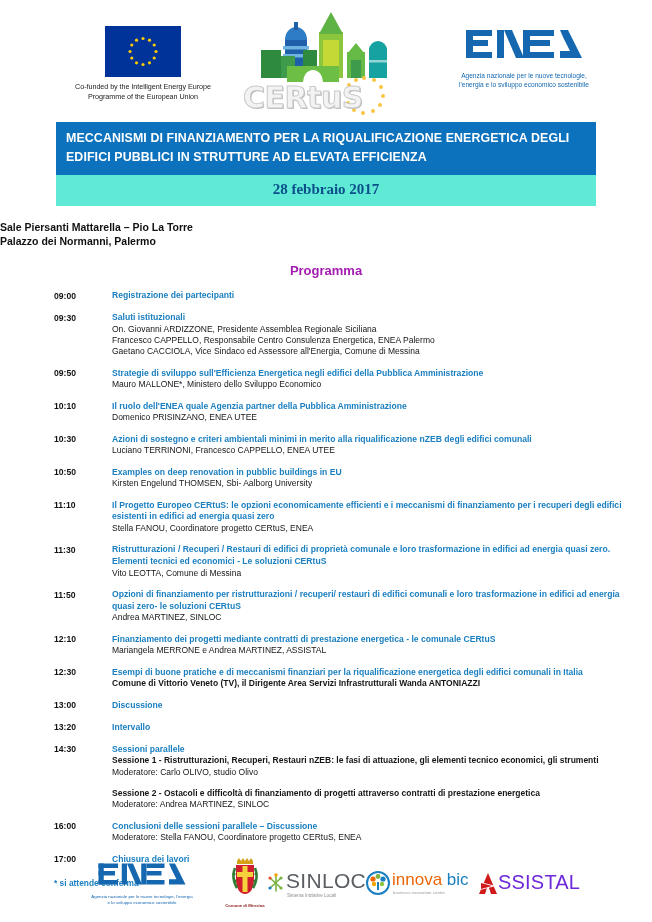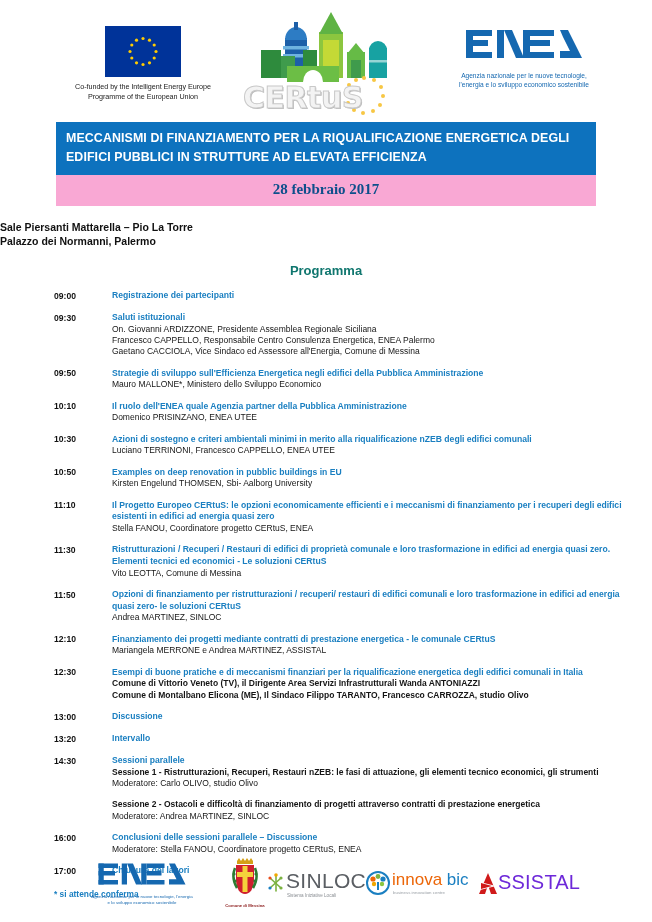--- a/index.html
+++ b/index.html
@@ -101,21 +101,21 @@
     background: #0d72be;
     color: #ffffff;
     font-weight: bold;
     font-size: 12.4px;
     line-height: 19px;
     padding: 7px 10px 8px;
     letter-spacing: 0.1px;
   }
   .date-band {
     margin: 0 56px;
-    background: #f9a8d4;
+    background: #5eead4;
     color: #0d4f8b;
     text-align: center;
     font-family: "Liberation Serif", serif;
     font-weight: bold;
     font-size: 15px;
     padding: 6px 0 8px;
   }
 
   .venue {
     text-align: left;
@@ -124,21 +124,21 @@
     font-size: 10.5px;
     line-height: 14px;
     color: #111;
   }
 
   .programma {
     text-align: center;
     margin-top: 15px;
     font-weight: bold;
     font-size: 13px;
-    color: #0f766e;
+    color: #a21caf;
   }
 
   
   .program {
     margin: 12px 0 0 0;
     padding: 0 28px 0 54px;
   }
   .row {
     display: flex;
     align-items: flex-start;
@@ -425,21 +425,20 @@
       <div class="body">
         <p class="ttl">Finanziamento dei progetti mediante contratti di prestazione energetica - le comunale CERtuS</p>
         <p class="spk">Mariangela MERRONE e Andrea MARTINEZ, ASSISTAL</p>
       </div>
     </div>
     <div class="row">
       <div class="time">12:30</div>
       <div class="body">
         <p class="ttl">Esempi di buone pratiche e di meccanismi finanziari per la riqualificazione energetica degli edifici comunali in Italia</p>
         <p class="spk bold"><span>Comune di Vittorio Veneto (TV), </span><span class="lead-green" style="color: rgb(21, 21, 21);">il Dirigente Area Servizi Infrastrutturali Wanda ANTONIAZZI</span></p>
-        <p class="spk bold"><span>Comune di Montalbano Elicona (ME), </span><span class="lead-green" style="color: rgb(21, 21, 21);">Il Sindaco Filippo TARANTO, Francesco CARROZZA, studio Olivo</span></p>
       </div>
     </div>
     <div class="row">
       <div class="time">13:00</div>
       <div class="body">
         <p class="ttl">Discussione</p>
       </div>
     </div>
     <div class="row">
       <div class="time">13:20</div>

